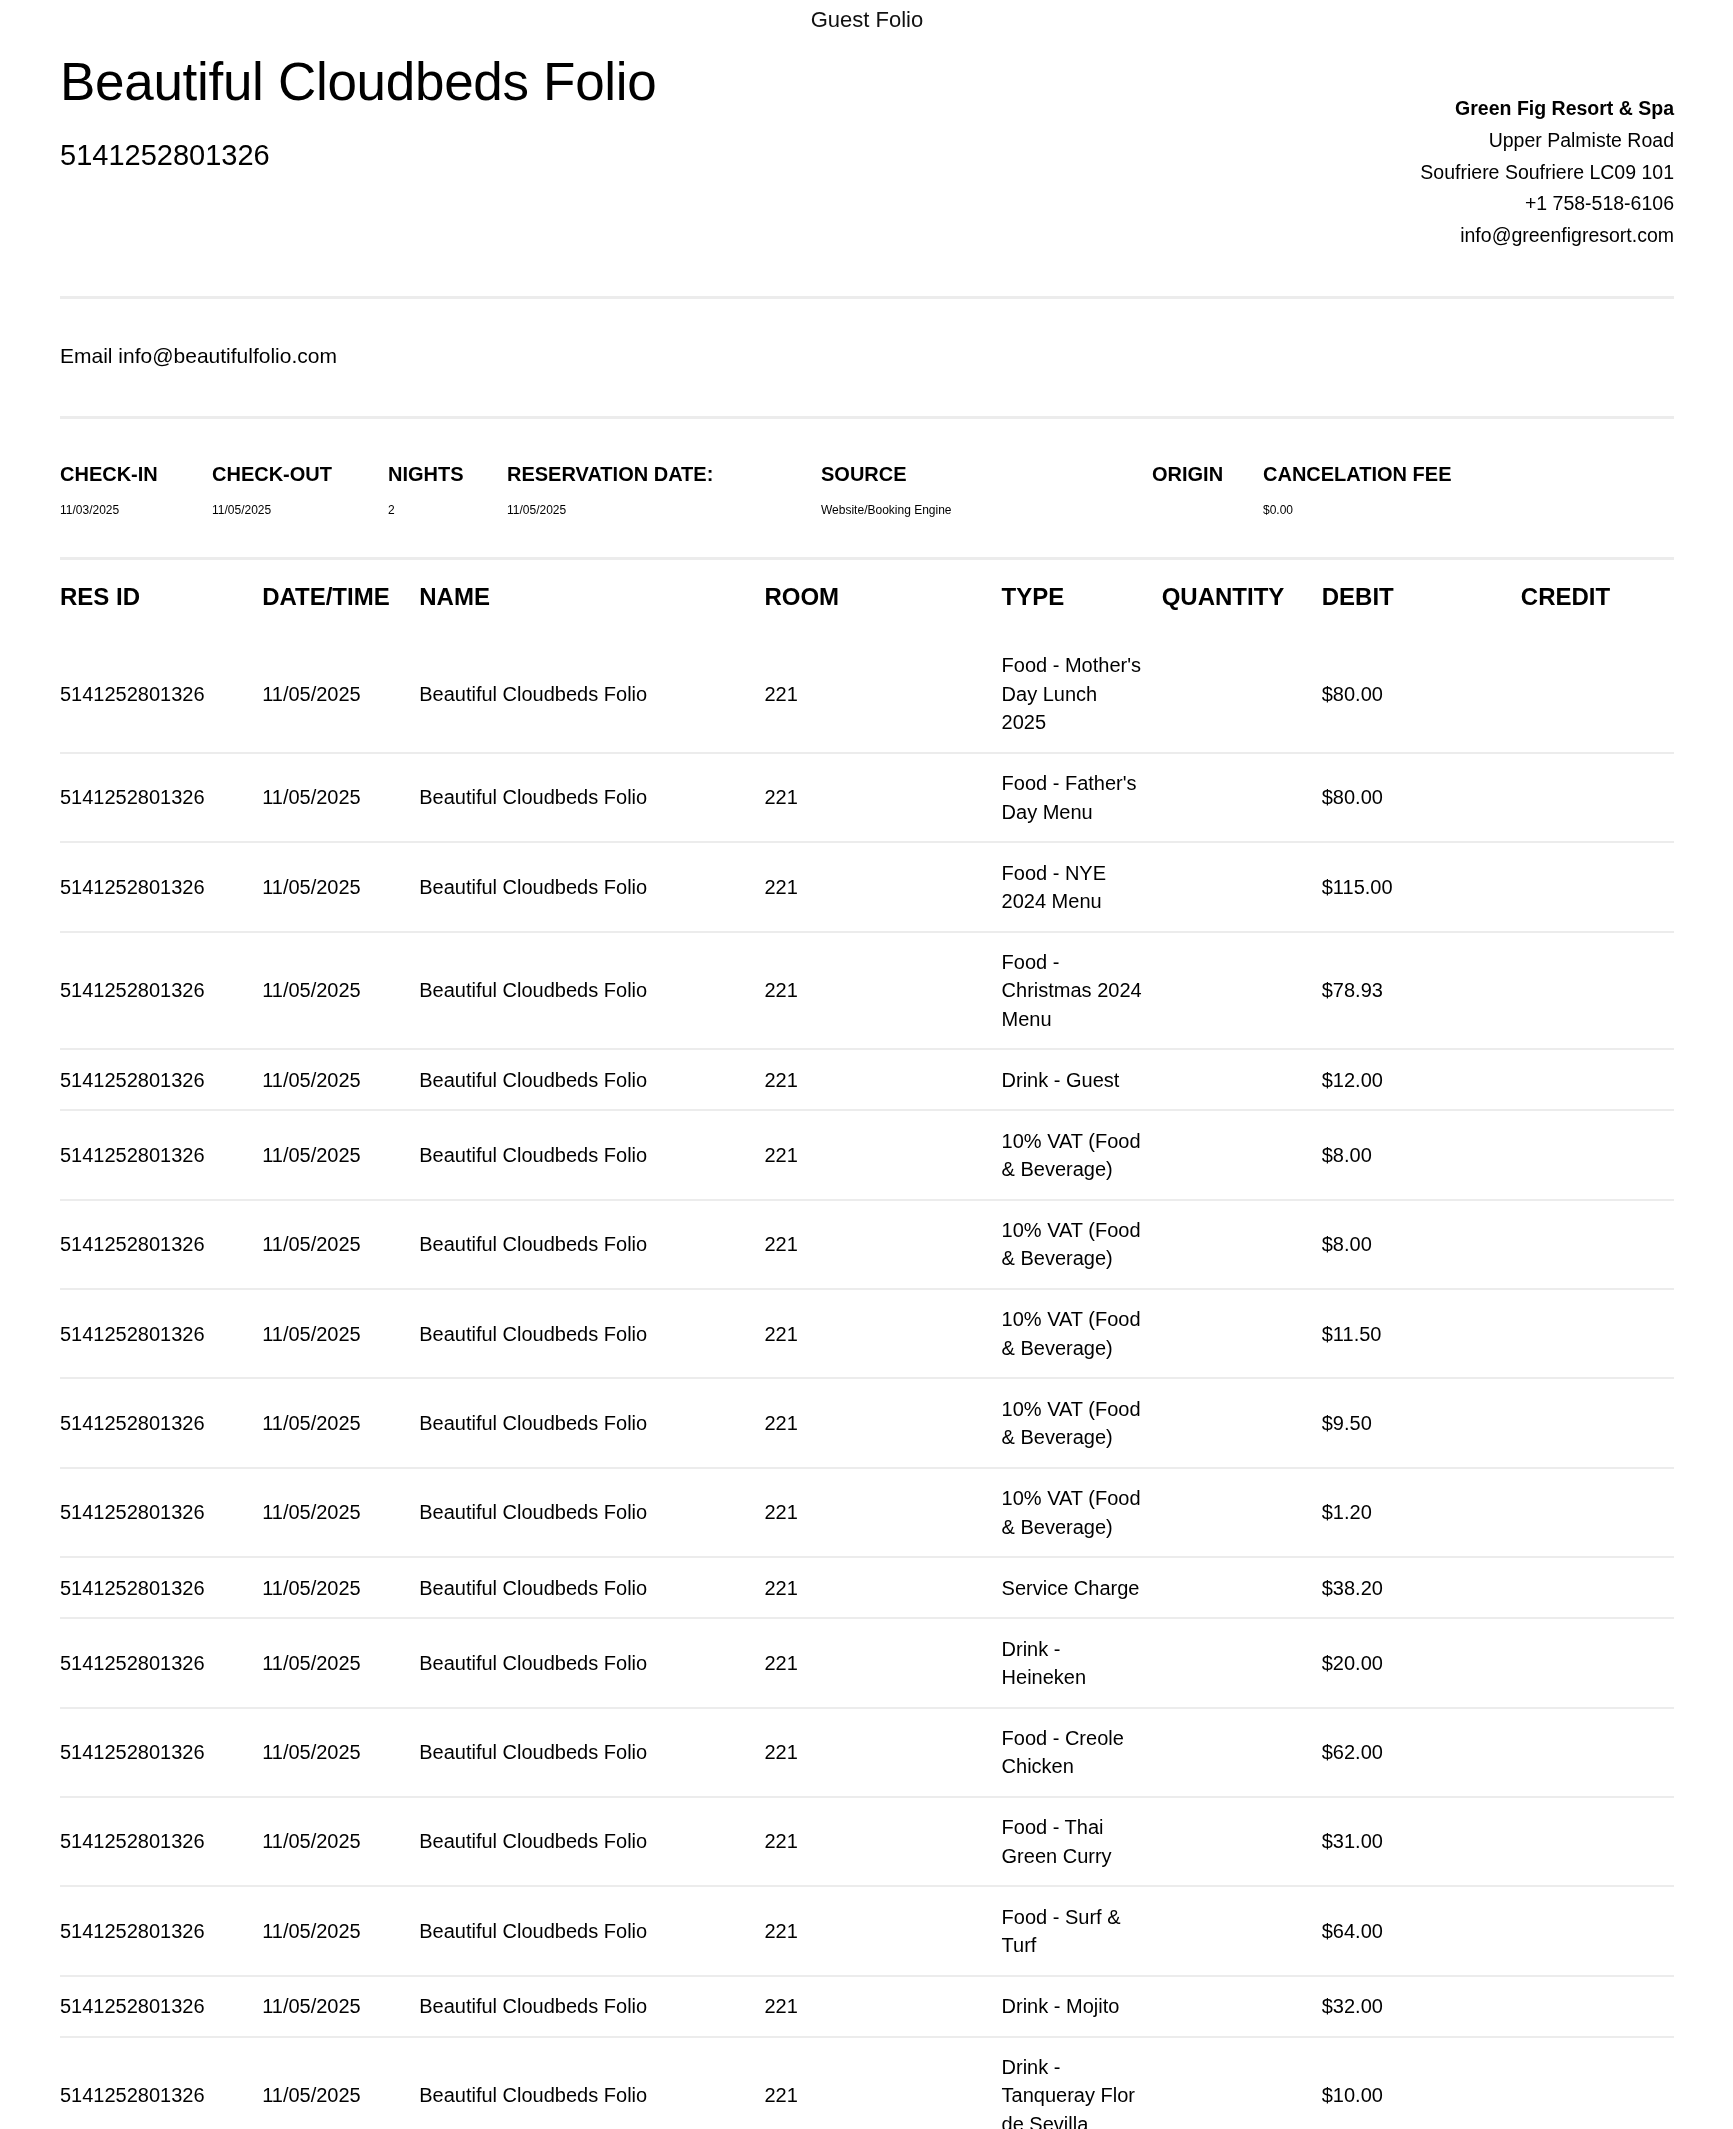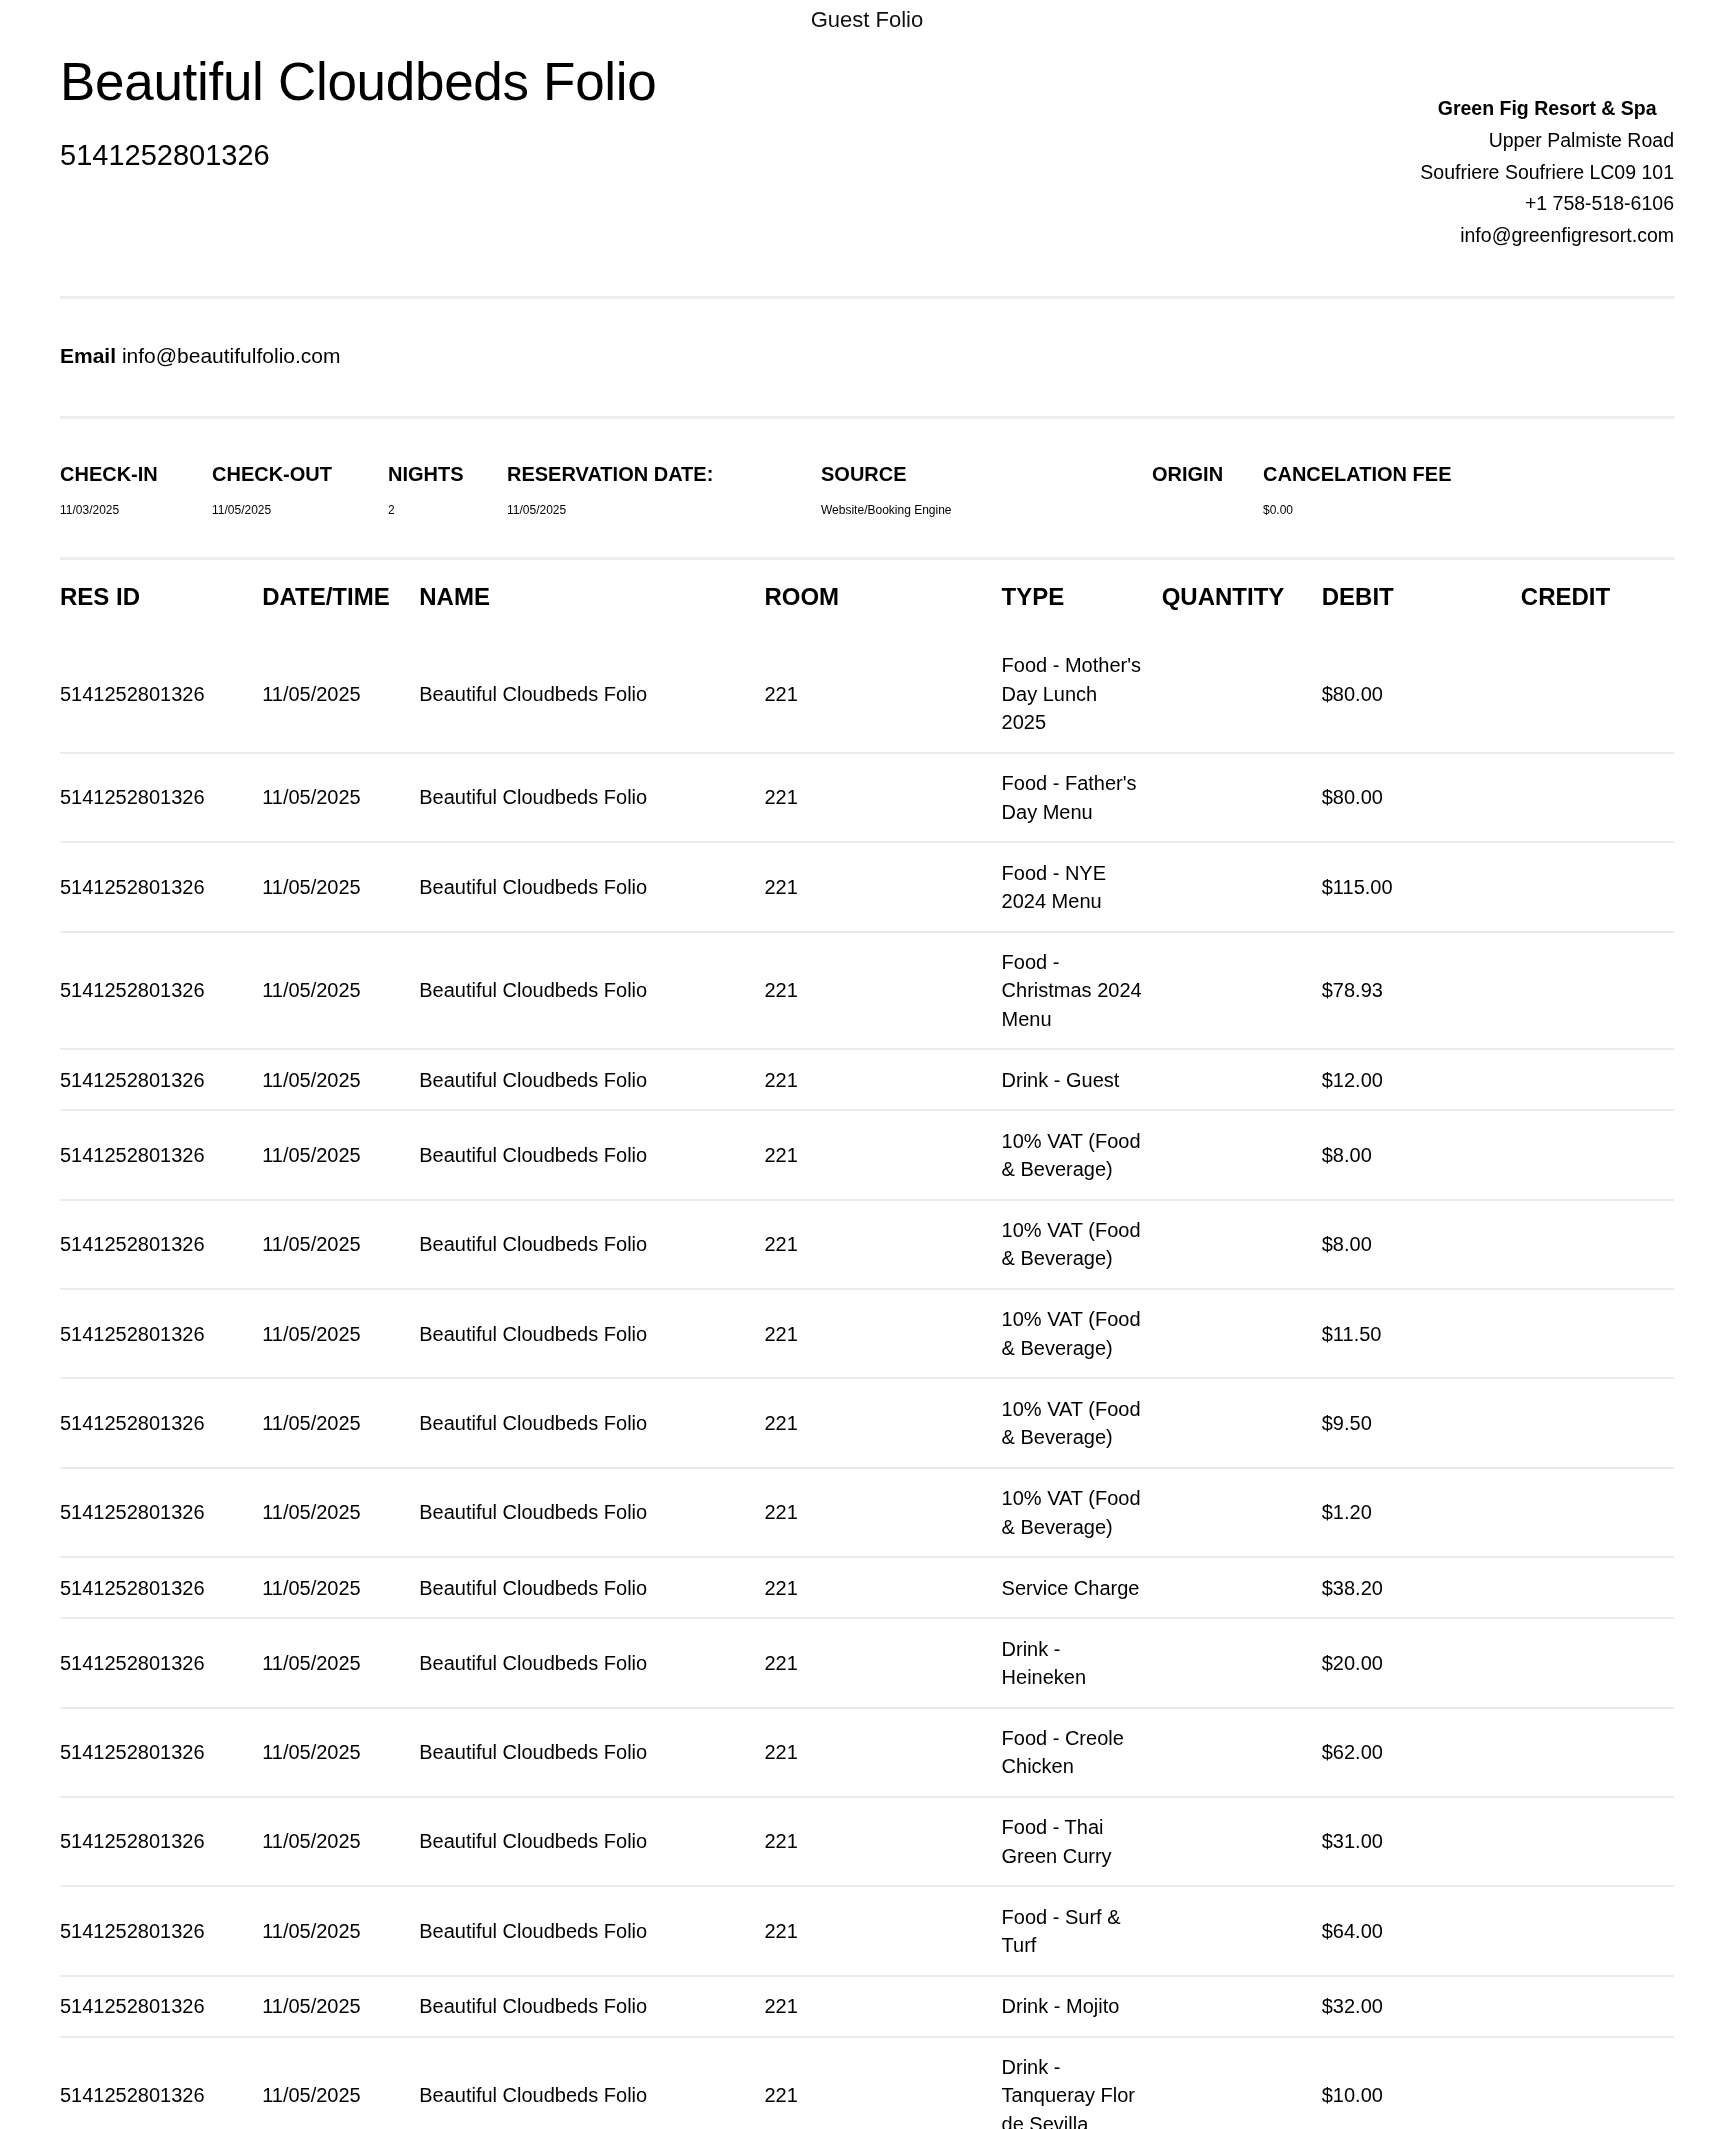--- a/index.html
+++ b/index.html
@@ -63,42 +63,41 @@
   }
   .masthead-right {
     text-align: right;
     font-size: 19.5px;
     line-height: 1.62;
     padding-top: 42px;
     color: #000000;
   }
   .masthead-right .property-name {
     font-weight: 700;
-    text-align: center;
   }
   
   .rule {
     height: 2.8px;
     background: #ececec;
     border: 0;
     margin: 0;
     width: 100%;
   }
   .rule-top   { margin-top: 45px; }
   .rule-mid   { margin-top: 46px; }
   
   .email-block {
     font-size: 21px;
     line-height: 1.35;
     padding-top: 43px;
     padding-bottom: 0;
     color: #000000;
   }
   .email-block .label {
-    font-weight: 700;
+    font-weight: 400;
   }
   
   .res-summary {
     padding-top: 42px;
     padding-bottom: 39px;
   }
   .res-row {
     display: flex;
     align-items: flex-start;
   }

